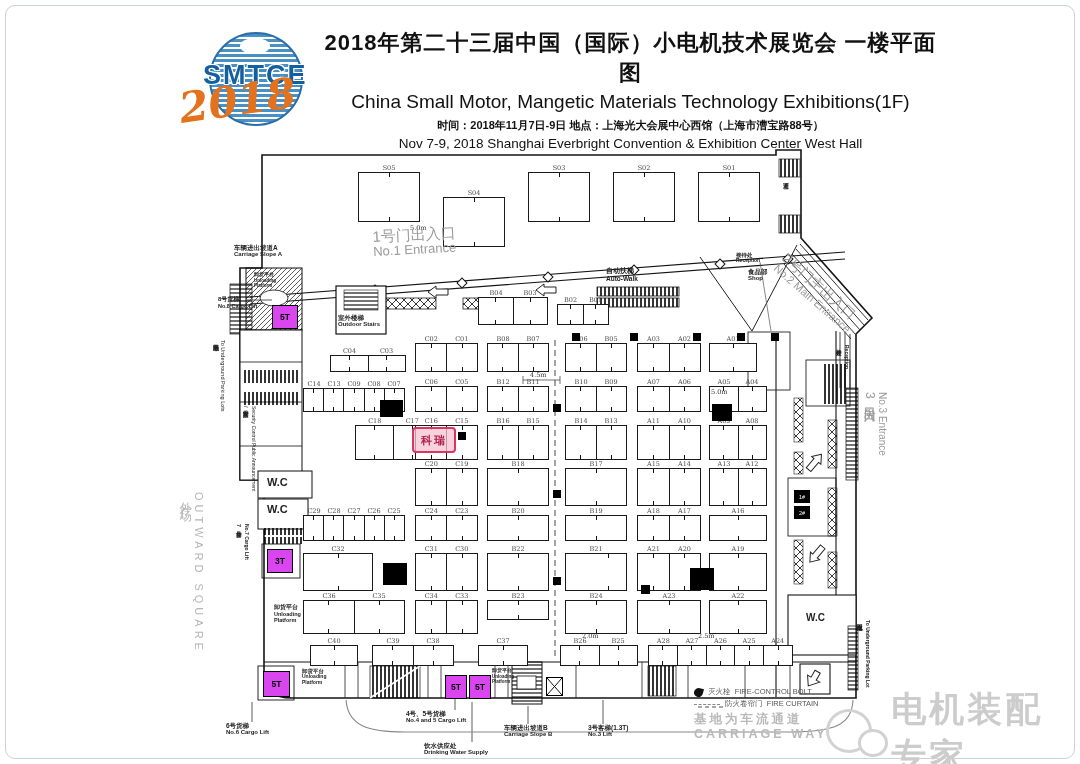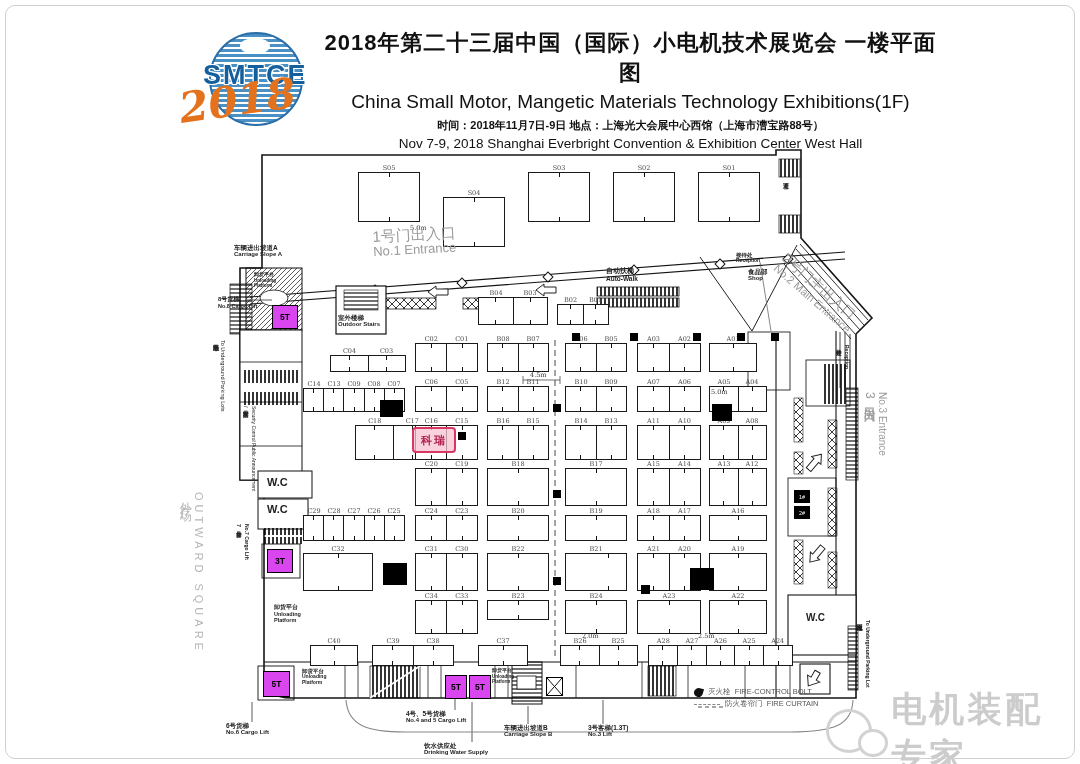--- a/index.html
+++ b/index.html
@@ -586,20 +586,30 @@
         </div>
       </div>
       <div class="booth" style="left: 709px; top: 553px; width: 58px; height: 38px;">
         <div class="blab">
           <span>A19</span>
         </div>
         <div class="cells">
           <div class="cell"></div>
         </div>
       </div>
+      <div class="booth" style="left: 303px; top: 600px; width: 102px; height: 34px;">
+        <div class="blab">
+          <span>C36</span>
+          <span>C35</span>
+        </div>
+        <div class="cells">
+          <div class="cell"></div>
+          <div class="cell"></div>
+        </div>
+      </div>
       <div class="booth" style="left: 415px; top: 600px; width: 63px; height: 34px;">
         <div class="blab">
           <span>C34</span>
           <span>C33</span>
         </div>
         <div class="cells">
           <div class="cell"></div>
           <div class="cell"></div>
         </div>
       </div>
@@ -831,20 +841,24 @@
 
 <div class="legend">
   <div class="lrow">
     <span class="flame"></span>
     <span><span>灭火栓</span>&nbsp;&nbsp;<span>FIRE-CONTROL BOLT</span></span>
   </div>
   <div class="lrow">
     <span class="curt"></span>
     <span><span>防火卷帘门</span>&nbsp;&nbsp;<span>FIRE CURTAIN</span></span>
   </div>
+  <div class="road">
+    <div>基地为车流通道</div>
+    <div>CARRIAGE WAY</div>
+  </div>
 </div>
 
 <div class="wm">
   <div class="bub">
     <div class="b1"></div>
     <div class="b2"></div>
   </div>
   <div class="wmtext">电机装配专家</div>
 </div>
 

